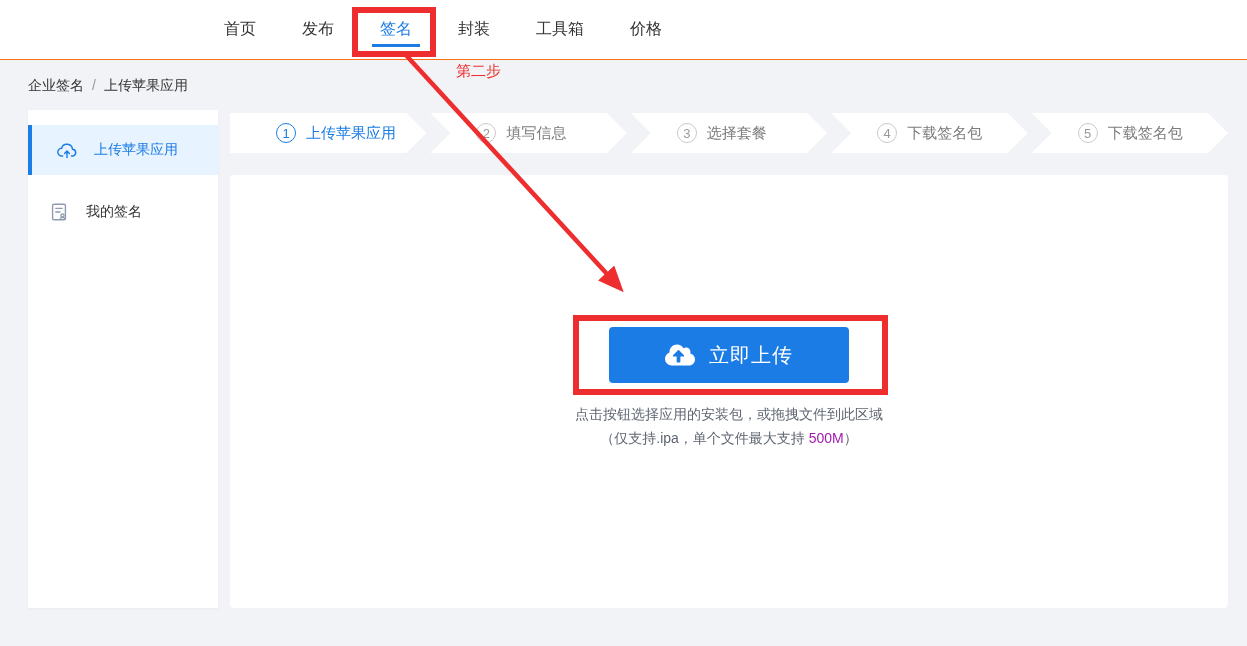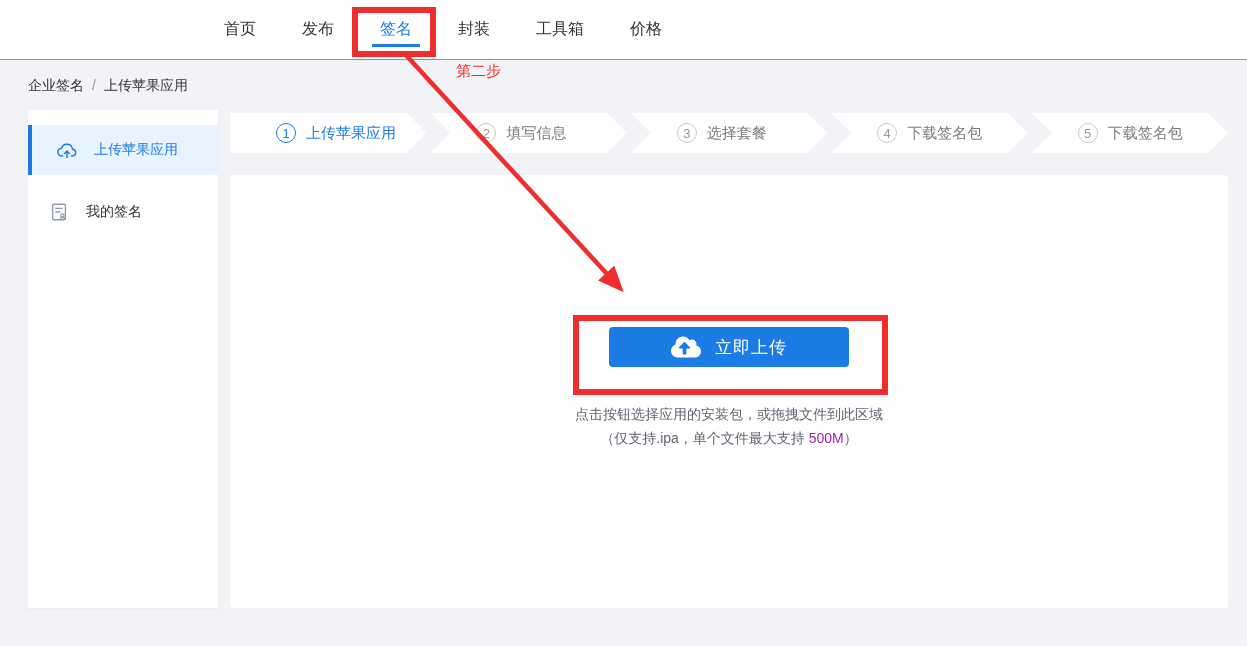--- a/index.html
+++ b/index.html
@@ -77,22 +77,22 @@
   .wlabel { font-size: 15px; color: #7b7b7b; white-space: nowrap; }
   .wstep.active .wnum { border-color: #1b7ce5; color: #1b7ce5; }
   .wstep.active .wlabel { color: #1b7ce5; }
   
   .panel {
     position: absolute; left: 230px; top: 175px; width: 998px; height: 433px;
     background: #fff; border-radius: 4px;
   }
   .upload-btn {
     position: absolute; left: 50%; transform: translateX(-50%); top: 152px;
-    width: 240px; height: 40px; background: #1b7ce5; border: none; border-radius: 4px;
-    color: #fff; font-size: 17px; font-family: inherit; letter-spacing: 1px;
+    width: 240px; height: 56px; background: #1b7ce5; border: none; border-radius: 4px;
+    color: #fff; font-size: 20px; font-family: inherit; letter-spacing: 1px;
     display: flex; align-items: center; justify-content: center; gap: 14px;
     cursor: pointer;
   }
   .hint1 {
     position: absolute; top: 231px; width: 100%; text-align: center;
     font-size: 14px; color: #5f6672;
   }
   .hint2 {
     position: absolute; top: 255px; width: 100%; text-align: center;
     font-size: 14px; color: #5f6672;

